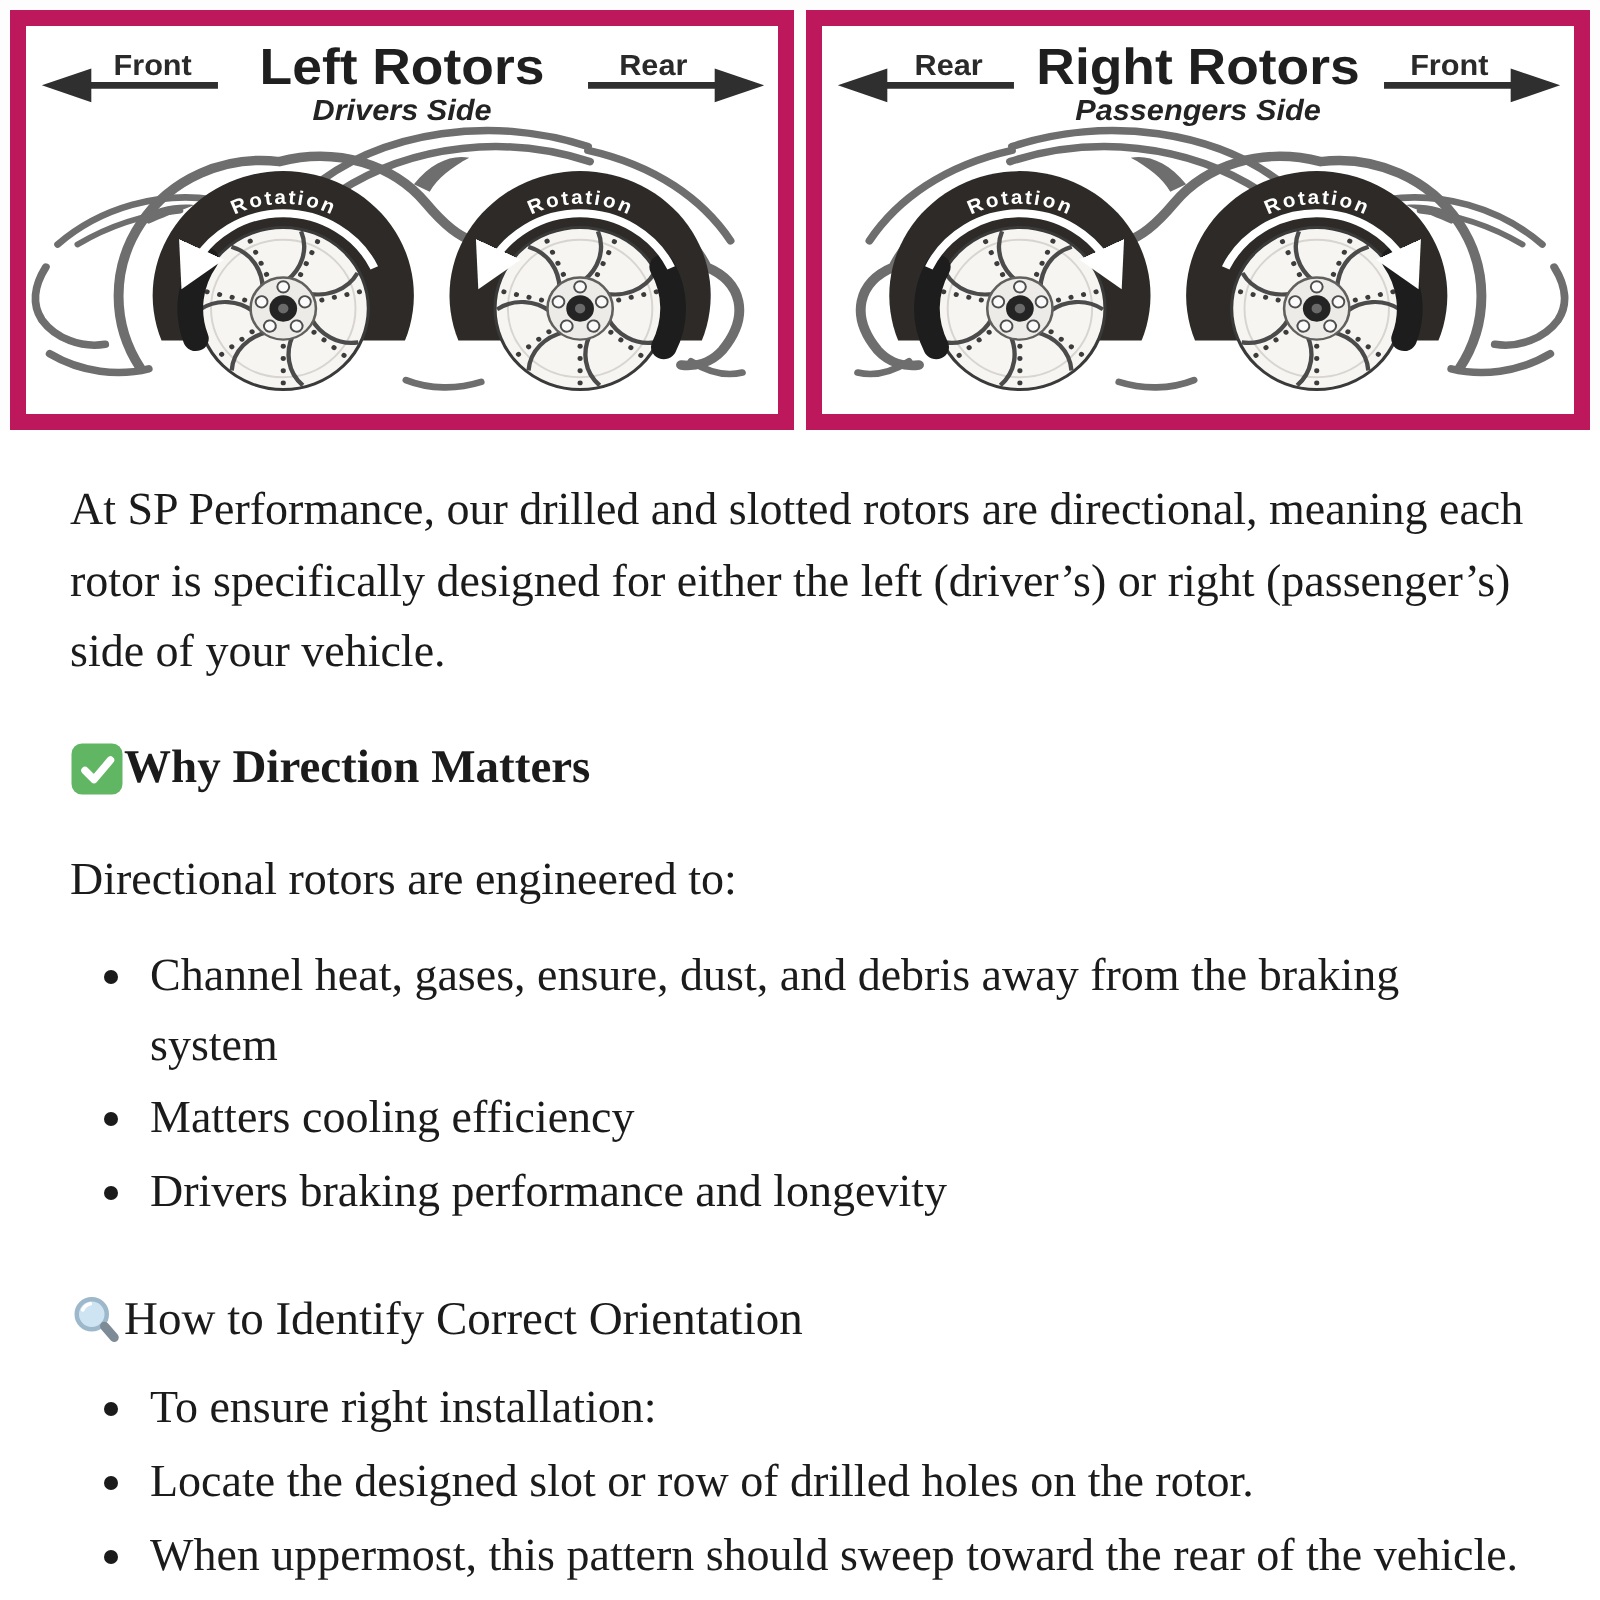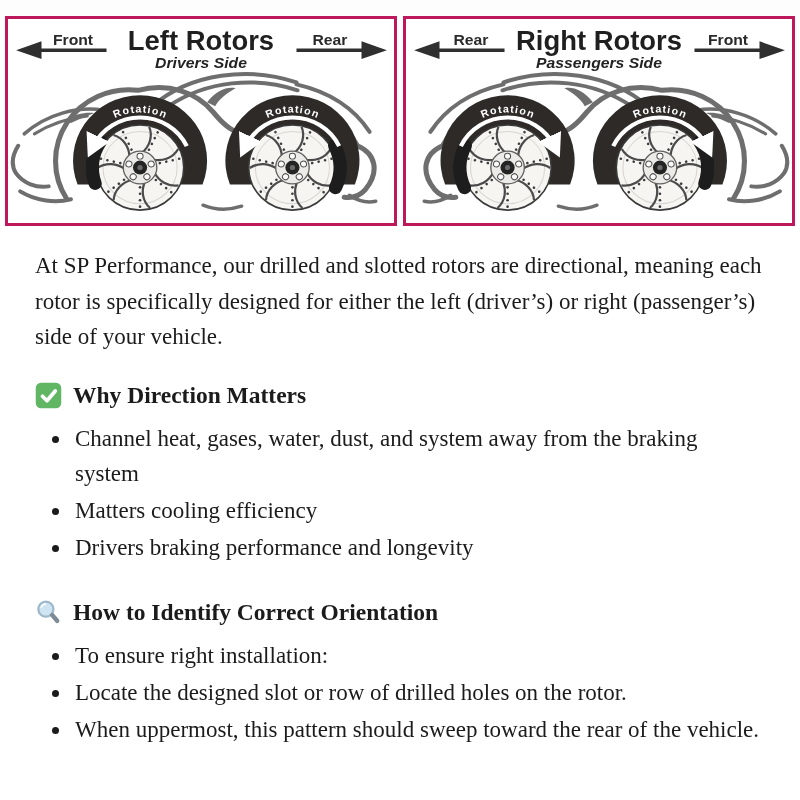--- a/index.html
+++ b/index.html
@@ -1,38 +1,38 @@
 <!DOCTYPE html>
 <html><head>
 <meta charset="utf-8">
 <style>
   html,body { margin:0; padding:0; background:#ffffff; }
   body { width:800px; font-family:"Liberation Serif", serif; color:#1b1b1b; }
 
   
   .figure { display:flex; gap:6px; padding:5px 5px 0 5px; background:#fdfdfd; }
-  .panel { flex:1; height:210px; border:3px solid #be185d; box-sizing:border-box; background:#ffffff;margin-top:11px; }
+  .panel { flex:1; height:210px; border:8px solid #be185d; box-sizing:border-box; background:#ffffff; }
   .panel svg { display:block; width:100%; height:100%; }
 
   .ttl { font:bold 27px "Liberation Sans", sans-serif; text-anchor:middle; fill:#1f1f1f; }
   .sub { font:italic bold 15.5px "Liberation Sans", sans-serif; text-anchor:middle; fill:#232323; }
   .hdr-label { font:bold 15.5px "Liberation Sans", sans-serif; text-anchor:middle; fill:#2a2a2a; }
   .hdr-line { stroke:#2f2f2f; stroke-width:3.5; }
   .hdr-tri { fill:#2f2f2f; }
 
   .car-line { stroke:#6e6e6e; stroke-width:4; fill:none; stroke-linecap:round; }
   .car-fill { fill:#6e6e6e; stroke:none; }
   .rot-arc { stroke:#ffffff; stroke-width:4.2; fill:none; }
   .rot-text { font:bold 10.5px "Liberation Sans", sans-serif; fill:#ffffff; text-anchor:middle; letter-spacing:0.6px; }
 
   
   .article { padding:12px 25px 20px 25px;margin-left:10px; }
   .body-text { font-size:23px; line-height:1.55; margin:10px 0 0 0; max-width:735px; }
-  .heading { display:flex; align-items:center; gap:11px; font-size:23.5px; margin:27px 0 0 0; font-weight:bold; }
-  .heading.light { font-weight:bold; margin-top:33px; }
+  .heading { display:flex; align-items:center; font-size:23.5px; margin:27px 0 0 0; font-weight:bold; }
+  .heading.light { font-weight:normal; margin-top:33px; }
   .emoji { display:inline-flex; width:27px; height:27px; flex:0 0 auto; }
   .lead { margin-top:24px; }
   ul { margin:13px 0 0 0; padding-left:37px; font-size:23px; line-height:1.52; }
   li { padding-left:3px; max-width:690px; margin:0 0 2px 0; }
 </style>
 </head>
 <body>
 
 <svg width="0" height="0" style="position:absolute" aria-hidden="true">
   <defs>
@@ -190,23 +190,24 @@
   <h2 class="heading">
     <span class="emoji">
       <svg viewBox="0 0 36 36" width="27" height="27">
           <rect x="1" y="1" width="34" height="34" rx="7" fill="#61b664"></rect>
           <path d="M10 19 L16 25 L27 12" stroke="#ffffff" stroke-width="5" fill="none" stroke-linecap="round" stroke-linejoin="round"></path>
         </svg>
     </span>
     <span>Why Direction Matters</span>
   </h2>
 
+  <p class="body-text lead">Directional rotors are engineered to:</p>
 
   <ul>
-    <li>Channel heat, gases, water, dust, and system away from the braking system</li>
+    <li>Channel heat, gases, ensure, dust, and debris away from the braking system</li>
     <li>Matters cooling efficiency</li>
     <li>Drivers braking performance and longevity</li>
   </ul>
 
   <h3 class="heading light">
     <span class="emoji">
       <svg viewBox="0 0 36 36" width="27" height="27">
           <circle cx="14.5" cy="13.5" r="10" fill="#cfe4f2" stroke="#9db8ca" stroke-width="3"></circle>
           <path d="M8.5 10.5 a7 7 0 0 1 5,-4" stroke="#ffffff" stroke-width="2.5" fill="none" stroke-linecap="round"></path>
           <path d="M23 21.5 L29.5 29" stroke="#7d8b96" stroke-width="6" stroke-linecap="round"></path>

